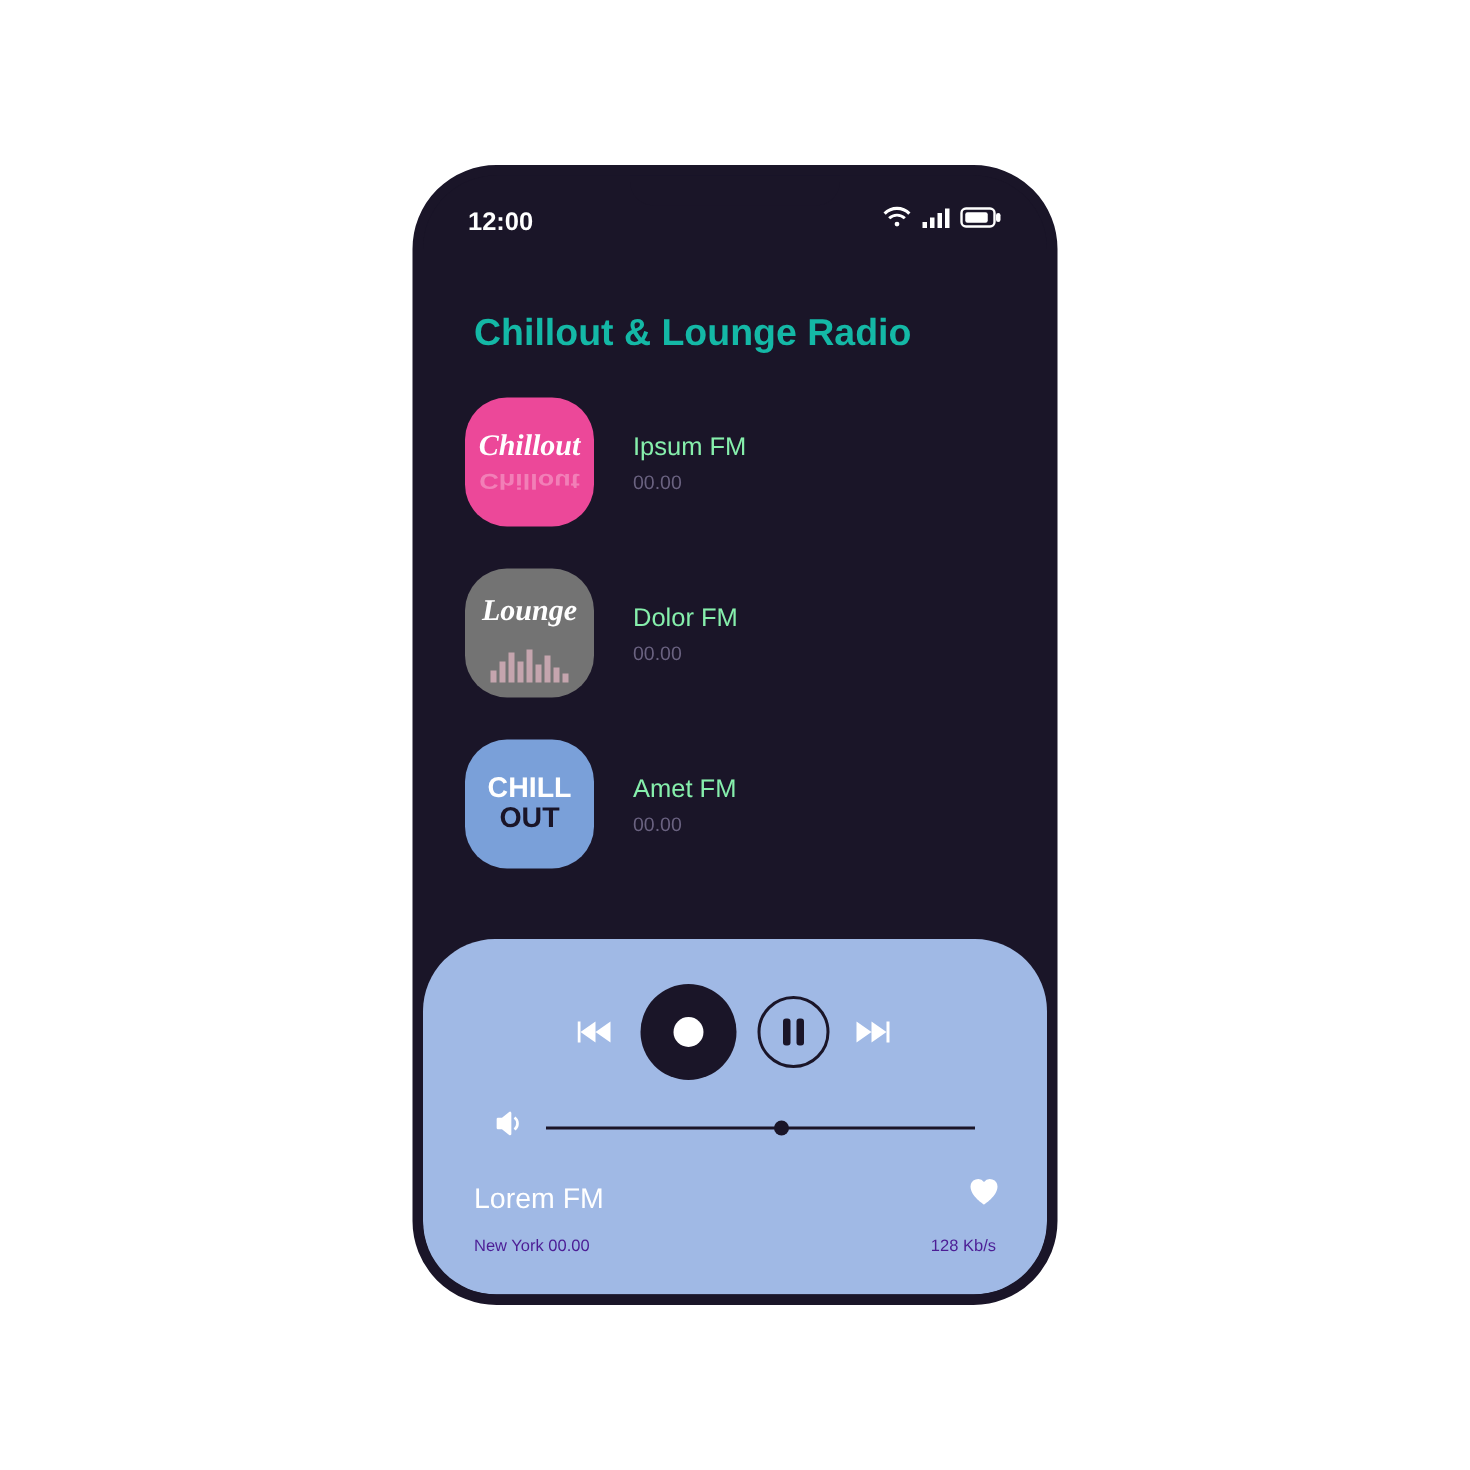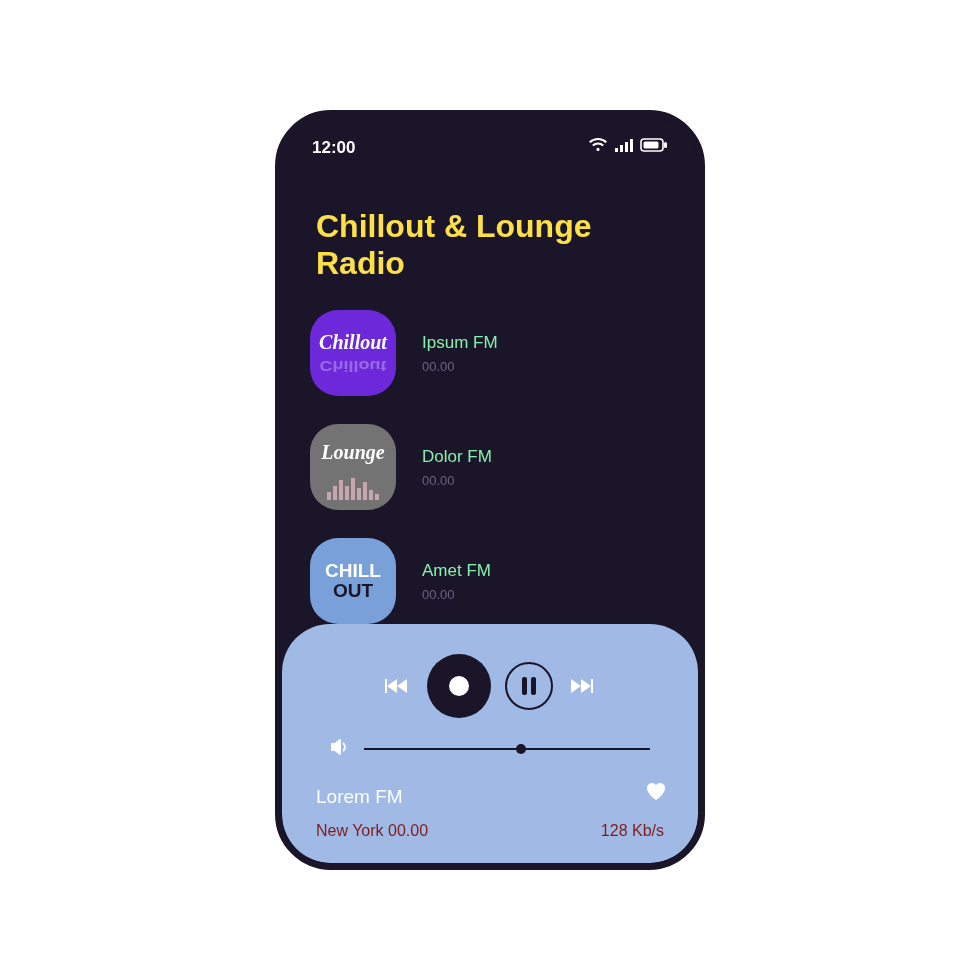--- a/index.html
+++ b/index.html
@@ -47,22 +47,22 @@
     display: flex;
     justify-content: space-between;
     align-items: center;
     padding: 20px 30px 10px;
     color: #ffffff;
     font-size: 17px;
     font-weight: 600;
   }
   .status-icons { display: flex; gap: 6px; align-items: center; }
   .page-title {
-    color: #fde047;
-    font-size: 32px;
+    color: #14b8a6;
+    font-size: 25px;
     font-weight: 700;
     padding: 40px 34px 28px;
   }
   .station-list {
     flex: 1;
     padding: 0 28px;
     display: flex;
     flex-direction: column;
     gap: 28px;
   }
@@ -76,21 +76,21 @@
     width: 86px;
     height: 86px;
     border-radius: 28px;
     display: flex;
     align-items: center;
     justify-content: center;
     flex-shrink: 0;
     position: relative;
     overflow: hidden;
   }
-  .thumb-blue { background: #6d28d9; }
+  .thumb-blue { background: #ec4899; }
   .thumb-pink { background: #737373; }
   .thumb-blue2 { background: #7aa0d9; }
   .thumb-text { font-size: 18px; font-weight: 700; color: #ffffff; line-height: 1; text-align: center; }
   .thumb-text-italic { font-style: italic; font-family: Georgia, serif; font-size: 20px; }
   .thumb-reflection { position: absolute; top: 45px; transform: scaleY(-0.8); opacity: 0.3; font-size: 18px; font-weight: 700; color: #ffffff; }
   .eq-bars { display:flex; gap:2px; align-items:flex-end; position:absolute; bottom:10px; }
   .eq-bars span { width:4px; background:#c5a5ae; display:block; }
   .station-meta { display: flex; flex-direction: column; gap: 6px; }
   .station-name { color: #86efac; font-size: 17px; font-weight: 400; }
   .station-time { color: #6a6280; font-size: 13px; }
@@ -129,21 +129,21 @@
   .pause-bars { display:flex; gap:4px; }
   .pause-bars span { width:5px; height:18px; background:#1a1528; border-radius:2px; }
 
   .volume-row { display: flex; align-items: center; gap: 14px; padding: 0 18px; }
   .vol-track { flex:1; height:2px; background:#1a1528; position:relative; }
   .vol-thumb { position:absolute; top:50%; transform:translate(-50%,-50%); width:10px; height:10px; border-radius:50%; background:#1a1528; }
 
   .now-playing { color:#ffffff; font-size:19px; font-weight:500; padding-left:4px; margin-top:6px;}
   .now-row { display:flex; justify-content:space-between; align-items:flex-start; }
   .heart { color:#ffffff; cursor:pointer; }
-  .meta-row { display:flex; justify-content:space-between; color:#7f1d1d; font-size:16px; padding:0 4px; margin-top:-6px;text-align:right;}
+  .meta-row { display:flex; justify-content:space-between; color:#4c1d95; font-size:11px; padding:0 4px; margin-top:-6px;text-align:right;}
 </style>
 </head>
 <body>
 
 <div class="phone">
 <div class="screen">
   <div class="notch"></div>
 
   <div class="statusbar">
     <span>12:00</span>

